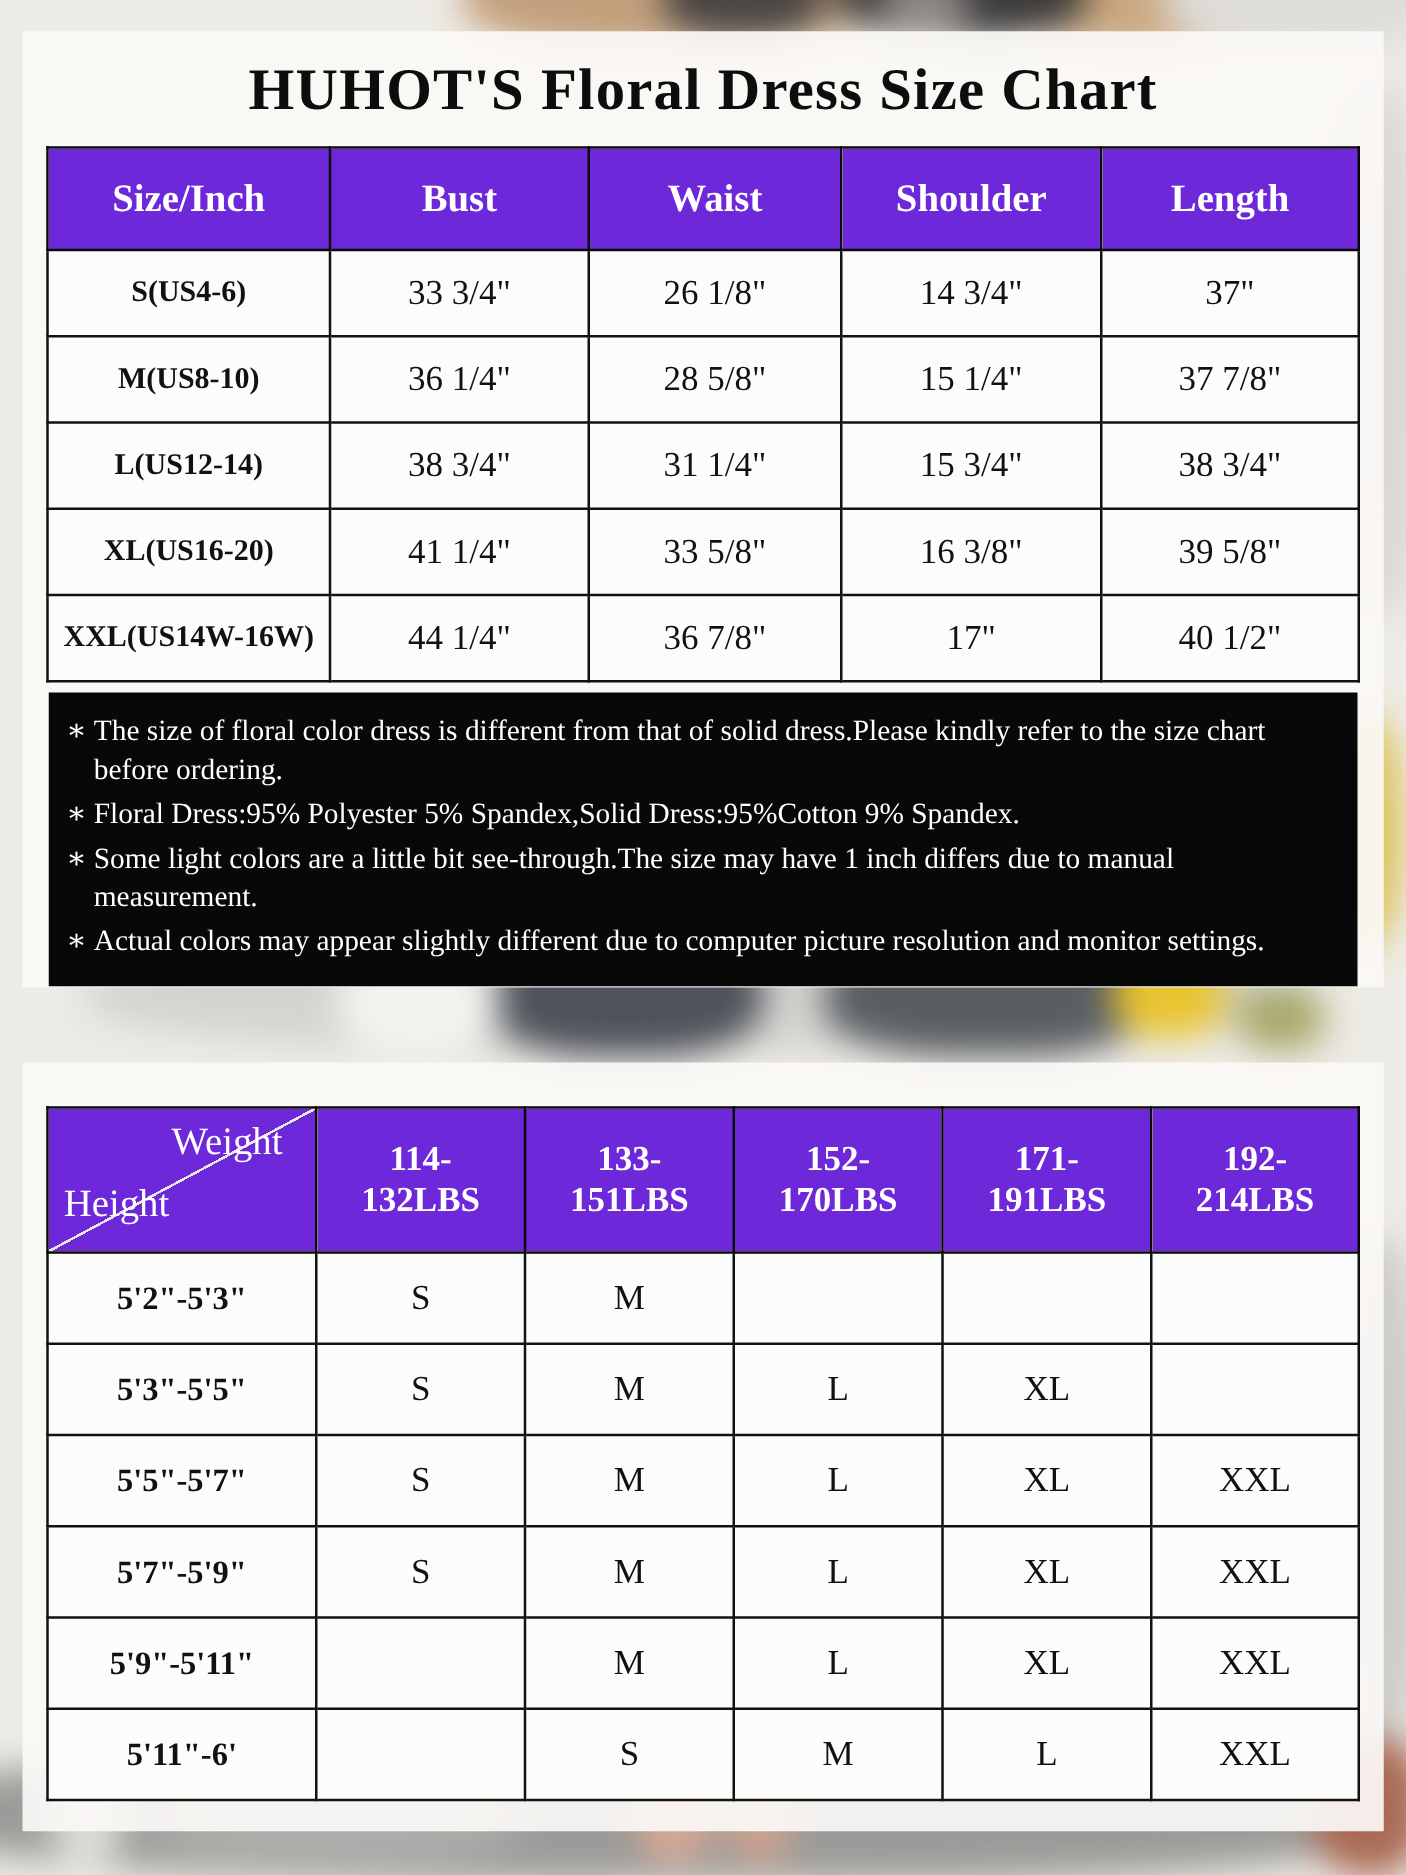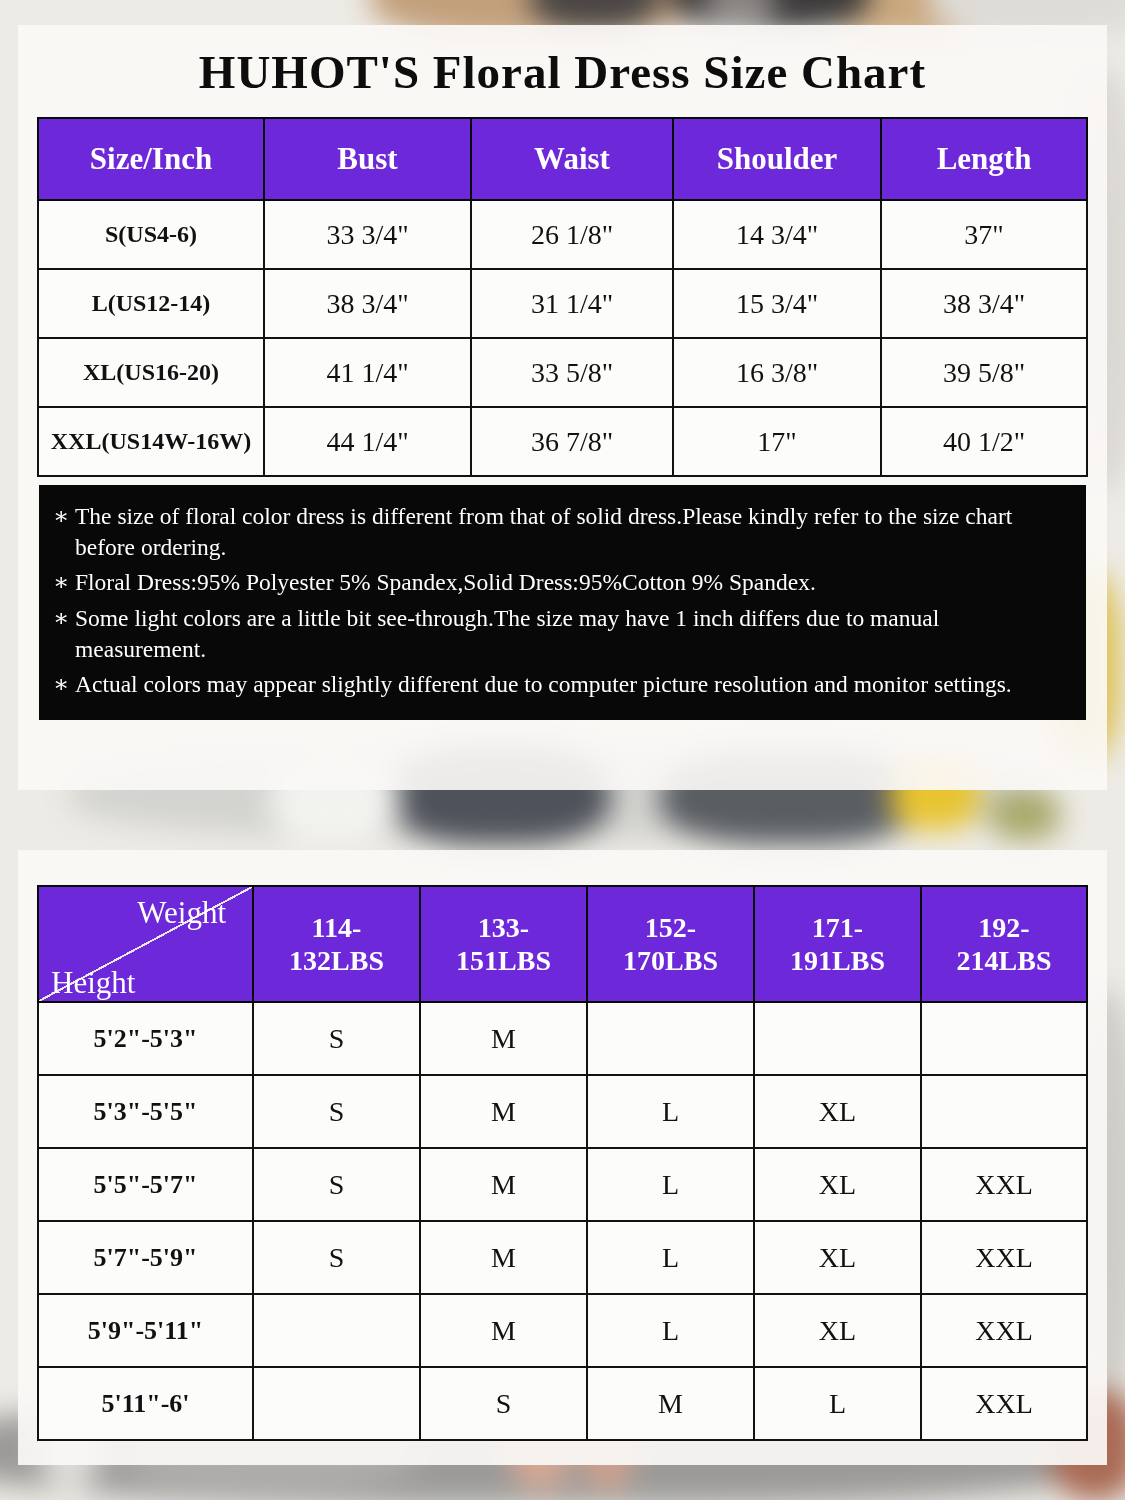--- a/index.html
+++ b/index.html
@@ -71,21 +71,21 @@
   .fit-table td.rowlabel{font-weight:bold;font-size:26px;}
   .wcol{font-weight:bold;font-size:28px;line-height:1.18;}
   .corner{position:relative;padding:0;margin-top:22px;}
   .corner .diag{
     position:absolute;inset:0;
     background:linear-gradient(to bottom right,
       transparent calc(50% - 1px), #e8e8e8 calc(50% - 1px),
       #e8e8e8 calc(50% + 1px), transparent calc(50% + 1px));
   }
   .corner .w{position:absolute;top:8px;right:26px;font-size:31px;font-weight:normal;}
-  .corner .h{position:absolute;bottom:0;left:12px;font-size:31px;font-weight:normal;}
+  .corner .h{position:absolute;bottom:20px;left:12px;font-size:31px;font-weight:normal;}
 </style>
 </head>
 <body>
 
 <div class="bg">
   <div class="bg-hat1"></div>
   <div class="bg-hat2"></div>
   <div class="bg-shade"></div>
   <div class="bg-glass"></div>
   <div class="bg-glass2"></div>
@@ -128,20 +128,27 @@
       <td class="hdr">Length</td>
     </tr>
     <tr>
       <td class="rowlabel">S(US4-6)</td>
       <td>33 3/4"</td>
       <td>26 1/8"</td>
       <td>14 3/4"</td>
       <td>37"</td>
     </tr>
     <tr>
+      <td class="rowlabel">M(US8-10)</td>
+      <td>36 1/4"</td>
+      <td>28 5/8"</td>
+      <td>15 1/4"</td>
+      <td>37 7/8"</td>
+    </tr>
+    <tr>
       <td class="rowlabel">L(US12-14)</td>
       <td>38 3/4"</td>
       <td>31 1/4"</td>
       <td>15 3/4"</td>
       <td>38 3/4"</td>
     </tr>
     <tr>
       <td class="rowlabel">XL(US16-20)</td>
       <td>41 1/4"</td>
       <td>33 5/8"</td>

